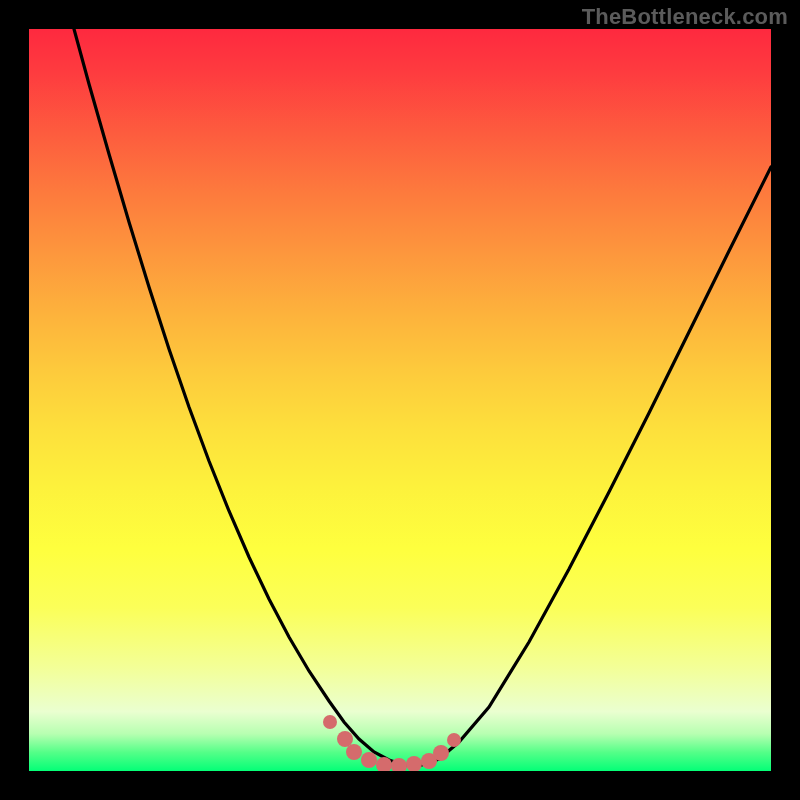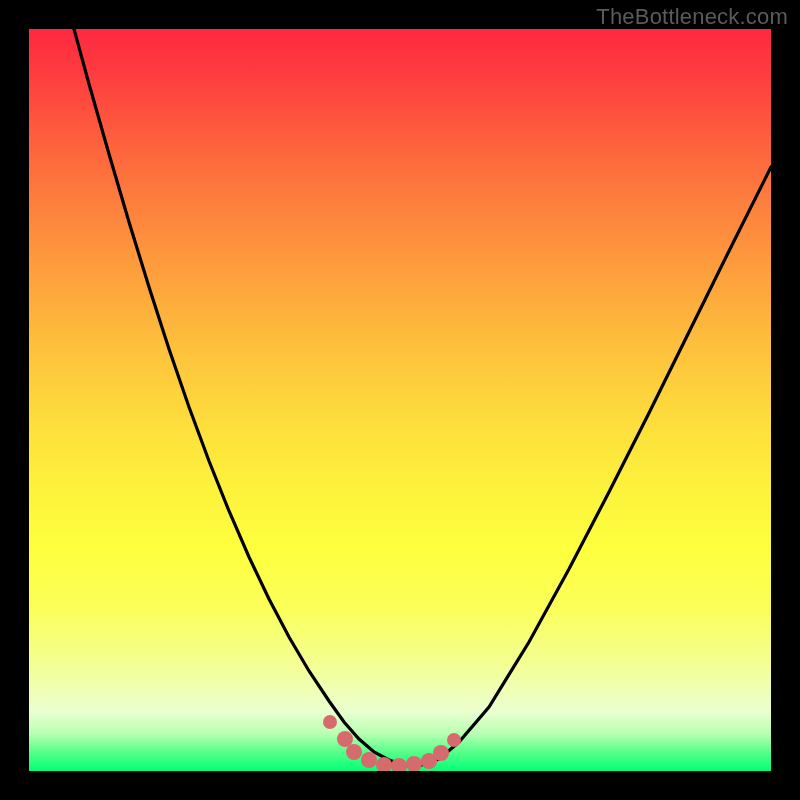--- a/index.html
+++ b/index.html
@@ -36,21 +36,21 @@
       #04ff77 100%
     );
   }
   .watermark {
     position: absolute;
     top: 4px;
     right: 12px;
     color: #5b5b5b;
     font-size: 22px;
     letter-spacing: 0.2px;
-    font-weight: 400;
+    font-weight: 700;
   }
   svg.curve {
     position: absolute;
     left: 0;
     top: 0;
     width: 742px;
     height: 742px;
     pointer-events: none;
   }
 </style>

